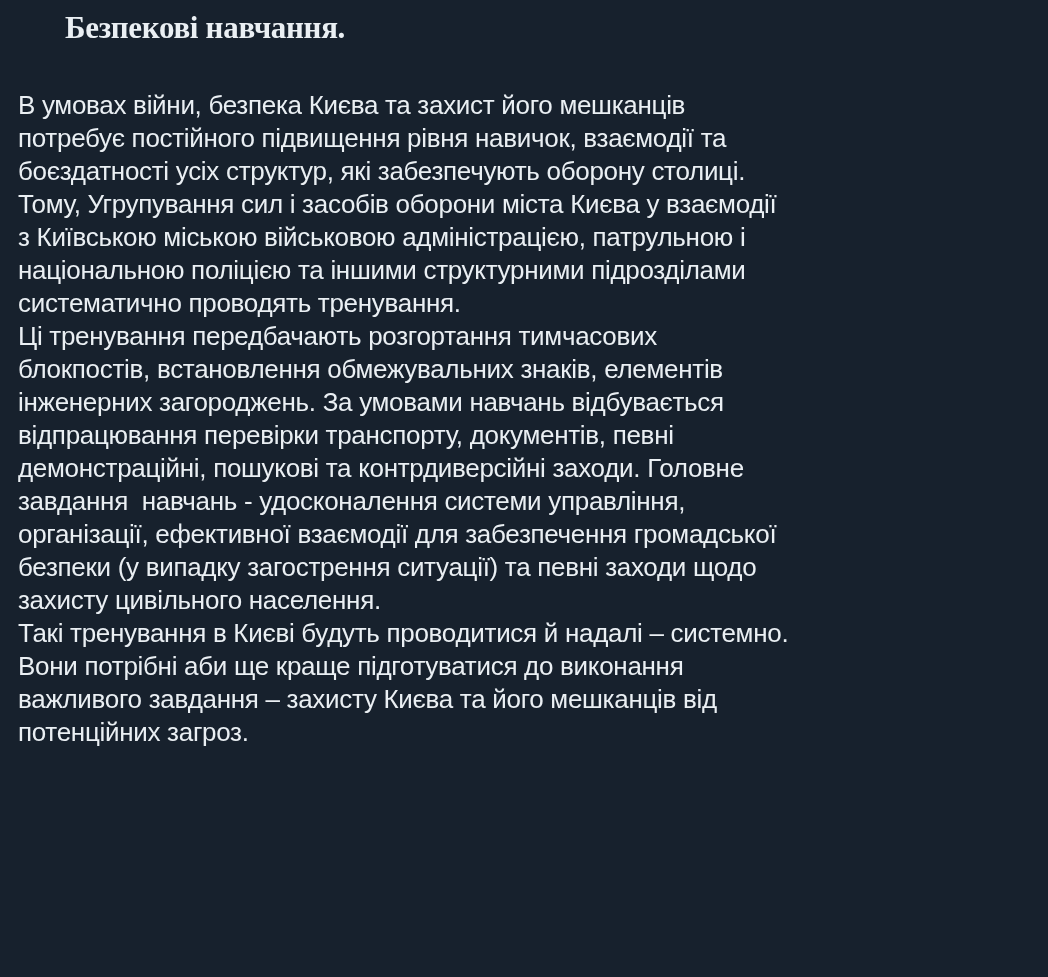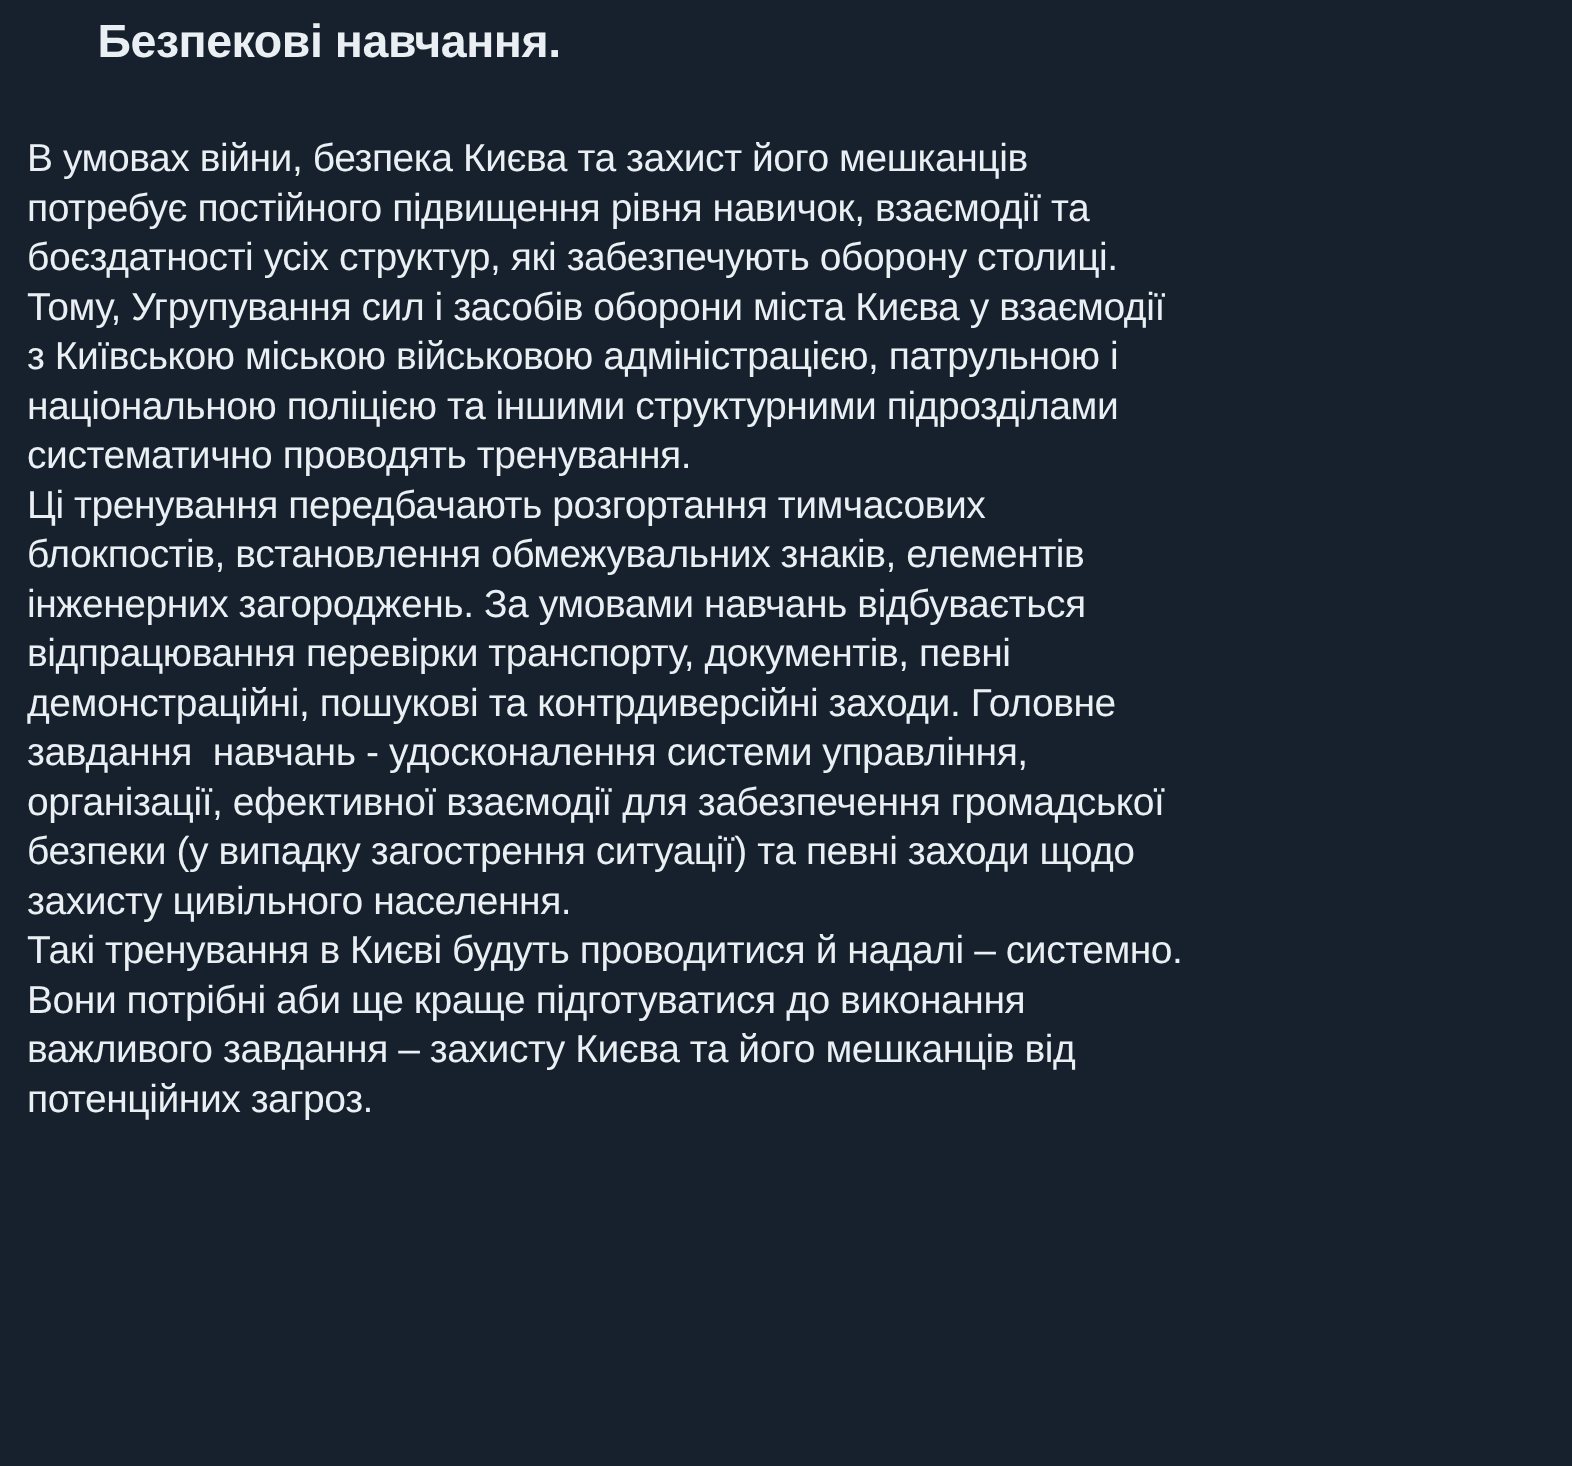--- a/index.html
+++ b/index.html
@@ -25,20 +25,21 @@
     padding: 8px 8px 0 18px;
     overflow: hidden;
   }
   .post-title {
     font-size: 31px;
     line-height: 40px;
     font-weight: bold;
     margin-left: 47px;
     letter-spacing: -0.3px;
     white-space: pre;
+    font-family: Liberation Serif, serif;
   }
   .post-body {
     margin-top: 41px;
     font-size: 26px;
     line-height: 33px;
     letter-spacing: -0.3px;
     white-space: pre; 
   }
 </style>
 </head>

